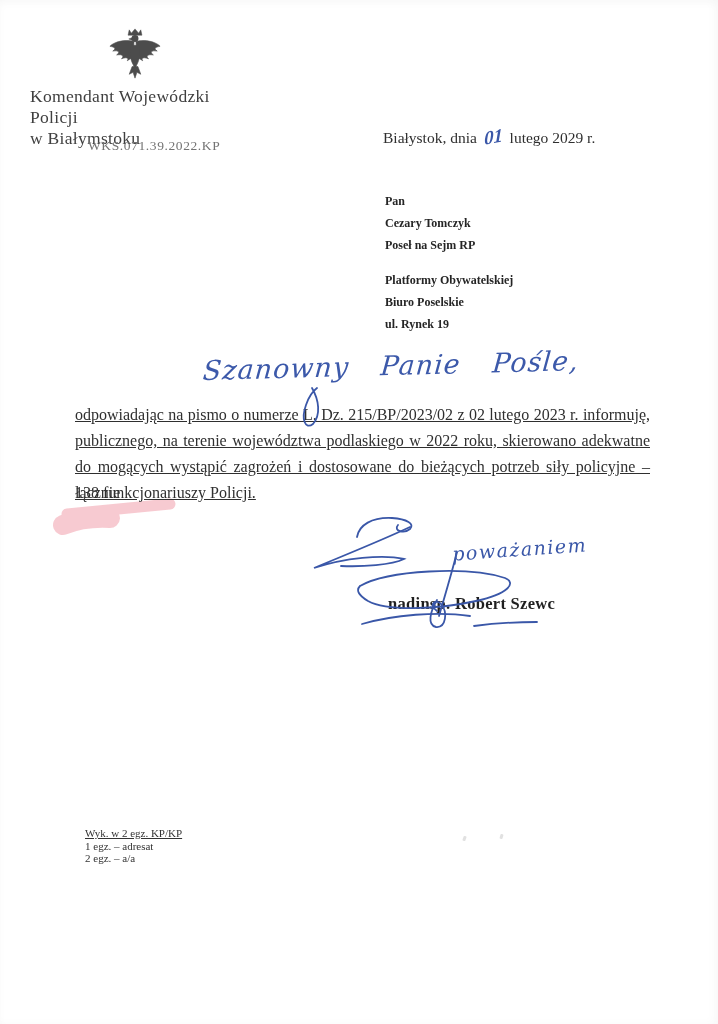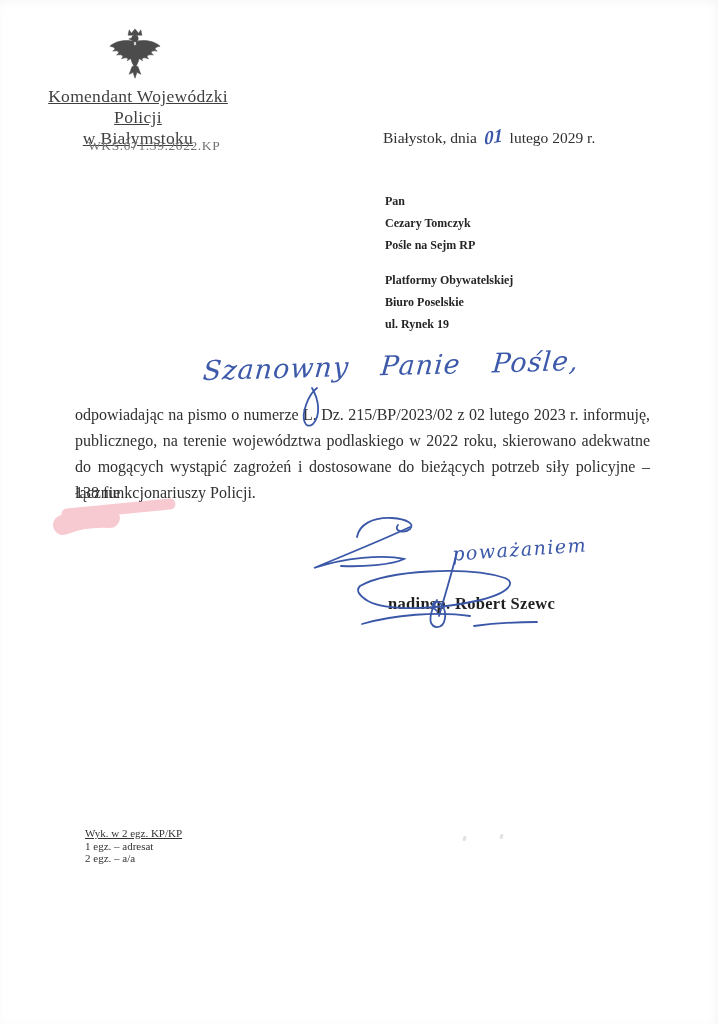--- a/index.html
+++ b/index.html
@@ -5,39 +5,39 @@
   html,body{margin:0;padding:0;background:#e8e8e8;}
   .page{
     position:relative;width:718px;height:1024px;margin:0 auto;
     background:#ffffff;overflow:hidden;
     font-family:"Liberation Serif", serif;color:#2f2f2f;
     box-shadow:inset -4px 0 10px rgba(0,0,0,0.025), inset 0 4px 8px rgba(0,0,0,0.02);
   }
   .abs{position:absolute;}
   
   .emblem{left:106px;top:26px;width:58px;height:56px;}
-  .sender{left:30px;top:86px;width:216px;text-align:center;
-          font-size:17.5px;line-height:21px;color:#3f3f3f;letter-spacing:.3px;text-decoration:underline;}
+  .sender{left:30px;top:86px;width:216px;text-align:left;
+          font-size:17.5px;line-height:21px;color:#3f3f3f;letter-spacing:.3px;}
   .reference{left:88px;top:138px;font-size:13.5px;letter-spacing:.6px;color:#737373;}
   
   .dateline{left:383px;top:126px;font-size:15.5px;color:#2f2f2f;white-space:nowrap;}
   .hand{color:#3a57a8;font-style:italic;}
   .hand-day{display:inline-block;font-weight:bold;font-size:19px;
             transform:rotate(-10deg) skewX(-10deg);margin:0 3px;}
   
   .addressee{left:385px;top:190px;font-size:12px;font-weight:bold;
              line-height:22px;color:#252525;}
   .addr-gap{height:13px;}
   
   .salutation{left:203px;top:350px;width:380px;font-size:27px;
               font-family:"DejaVu Serif", serif;font-style:italic;color:#3c59aa;
               transform:rotate(-1.5deg) skewX(-6deg);letter-spacing:1px;word-spacing:22px;
               white-space:nowrap;}
   
-  .body-block{left:75px;top:402px;width:575px;font-size:16px;z-index:2;}
+  .body-block{left:75px;top:402px;width:575px;font-size:16px;z-index:2;text-decoration:underline;}
   .body-line{height:26px;line-height:26px;text-align:justify;text-align-last:justify;}
   .body-line.last{text-align:right;text-align-last:left;}
   
   .overlay{left:0;top:0;width:718px;height:1024px;pointer-events:none;}
   .overlay.under{z-index:1;}
   .overlay.over{z-index:3;}
   
   .closing-hand{left:452px;top:538px;font-size:19px;
                 font-family:"DejaVu Serif", serif;font-style:italic;color:#3a57a8;
                 transform:rotate(-4deg);letter-spacing:1.5px;z-index:2;}
@@ -80,21 +80,21 @@
 
   <div class="abs dateline">
     <span>Białystok, dnia</span>
     <span class="hand hand-day">01</span>
     <span>lutego 2029 r.</span>
   </div>
 
   <div class="abs addressee">
     <div>Pan</div>
     <div>Cezary Tomczyk</div>
-    <div>Pośle na Sejm RP</div>
+    <div>Poseł na Sejm RP</div>
     <div class="addr-gap"></div>
     <div>Platformy Obywatelskiej</div>
     <div>Biuro Poselskie</div>
     <div>ul. Rynek 19</div>
   </div>
 
   <div class="abs salutation">Szanowny Panie Pośle,</div>
 
   <div class="abs body-block">
     <div class="body-line">odpowiadając na pismo o numerze L. Dz. 215/BP/2023/02 z 02 lutego 2023 r. informuję,</div>

